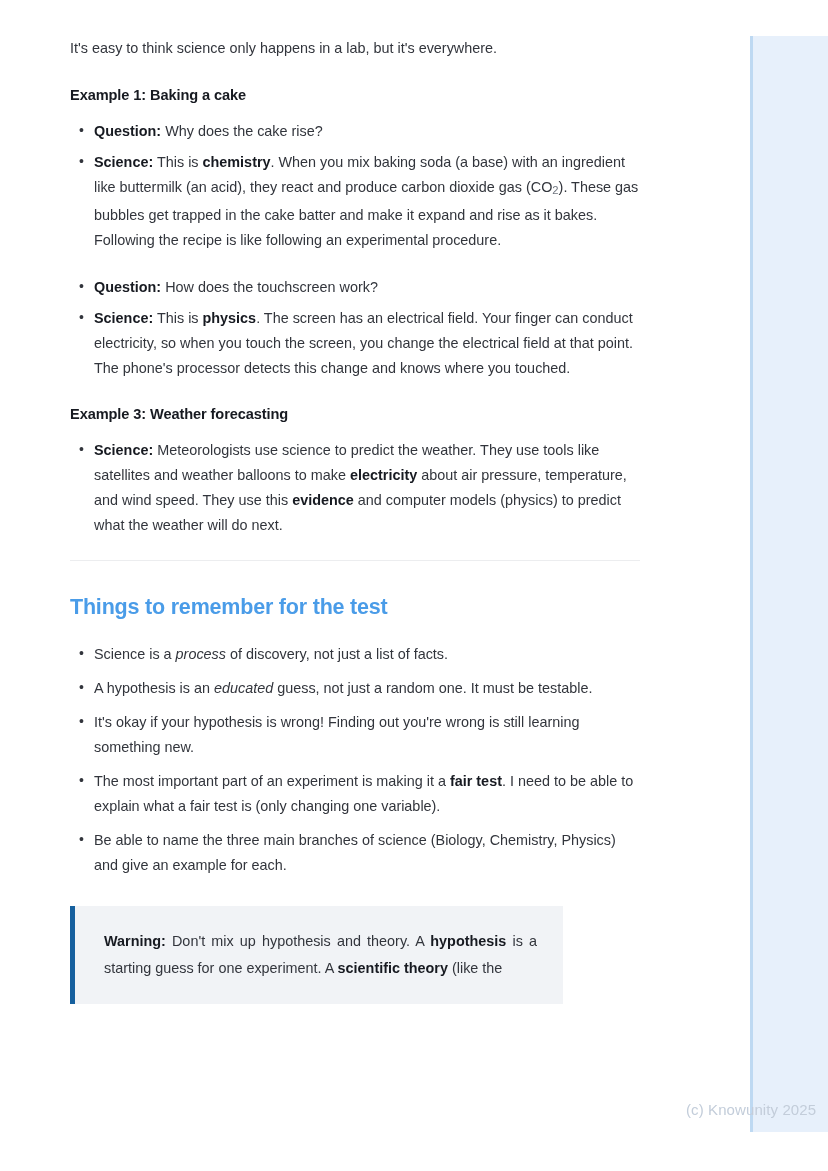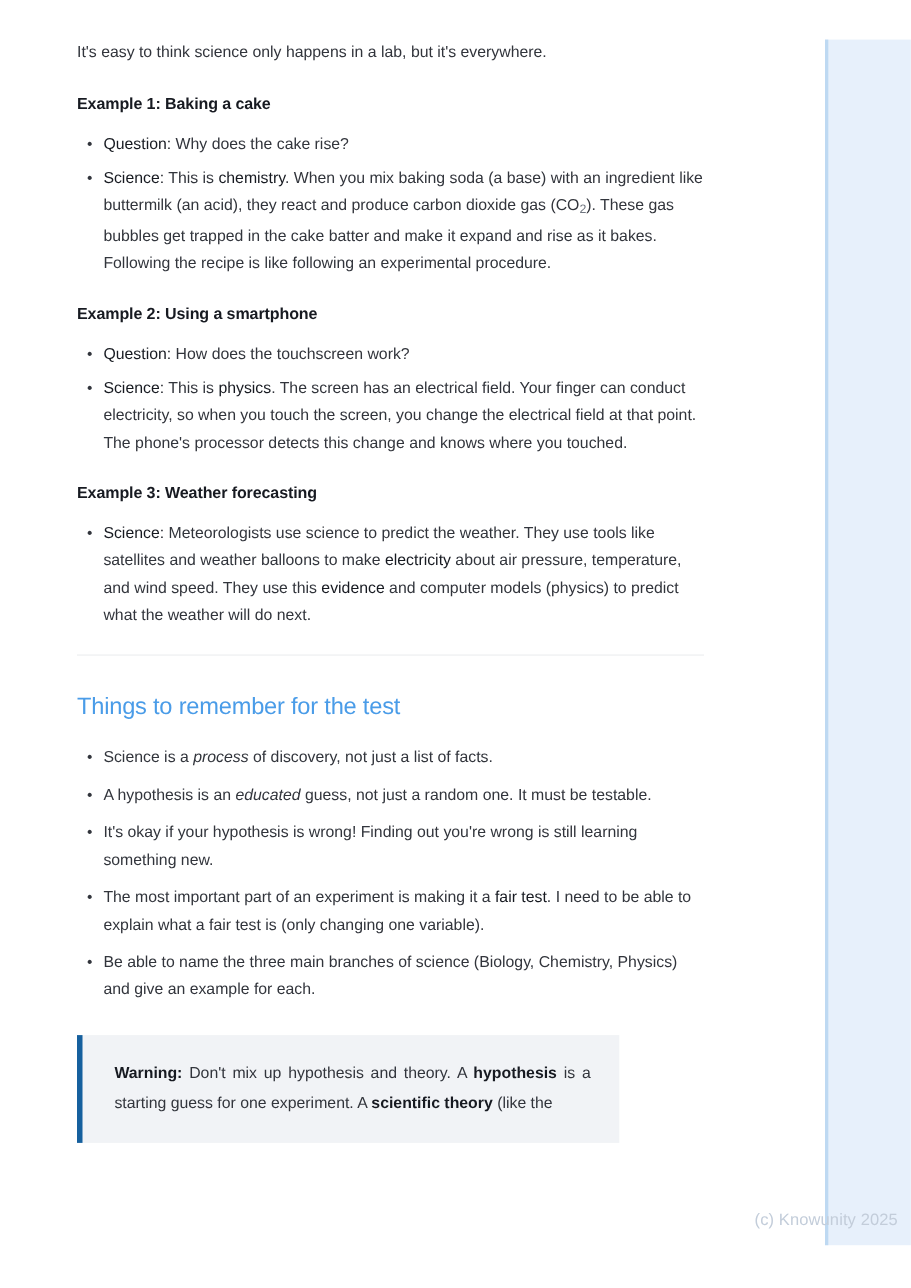--- a/index.html
+++ b/index.html
@@ -71,37 +71,37 @@
   ul.bullets li:last-child { margin-bottom: 0; }
   ul.bullets li::before {
     content: "\2022";
     position: absolute;
     left: 9px;
     top: -1px;
     font-size: 14px;
     color: #32353C;
     line-height: 25px;
   }
-  ul.bullets strong { font-weight: normal; color: #171A21; margin-top: 12px; }
+  ul.bullets strong { font-weight: bold; color: #171A21; margin-top: 12px; }
   ul.bullets em { font-style: italic; }
   .sub2 {
     font-size: 0.78em;
     vertical-align: -0.22em;
     color: #6F757F;
   }
 
   hr.section-divider {
     border: none;
     border-top: 1px solid #ECEDEF;
     margin: 22px 0 31px 0;
   }
 
   h2.section-title {
     font-size: 21.5px;
-    font-weight: normal;
+    font-weight: bold;
     color: #4A9CE8;
     margin: 0 0 20px 0;
     line-height: 30px;
     letter-spacing: -0.2px;
   }
 
   ul.remember-list li { margin-bottom: 9px; }
 
   
   #warning-box {
@@ -140,21 +140,20 @@
 <div id="page">
 
   <p class="intro-para">It's easy to think science only happens in a lab, but it's everywhere.</p>
 
   <h3 class="example-heading">Example 1: Baking a cake</h3>
   <ul class="bullets">
     <li><strong>Question:</strong><span> Why does the cake rise?</span></li>
     <li><strong>Science:</strong><span> This is </span><strong>chemistry</strong><span>. When you mix baking soda (a base) with an ingredient like buttermilk (an acid), they react and produce carbon dioxide gas (CO</span><span class="sub2">2</span><span>). These gas bubbles get trapped in the cake batter and make it expand and rise as it bakes. Following the recipe is like following an experimental procedure.</span></li>
   </ul>
 
-  <h3 class="example-heading">Example 2: Using a smartphone</h3>
   <ul class="bullets">
     <li><strong>Question:</strong><span> How does the touchscreen work?</span></li>
     <li><strong>Science:</strong><span> This is </span><strong>physics</strong><span>. The screen has an electrical field. Your finger can conduct electricity, so when you touch the screen, you change the electrical field at that point. The phone's processor detects this change and knows where you touched.</span></li>
   </ul>
 
   <h3 class="example-heading">Example 3: Weather forecasting</h3>
   <ul class="bullets">
     <li><strong>Science:</strong><span> Meteorologists use science to predict the weather. They use tools like satellites and weather balloons to make </span><strong>electricity</strong><span> about air pressure, temperature, and wind speed. They use this </span><strong>evidence</strong><span> and computer models (physics) to predict what the weather will do next.</span></li>
   </ul>
 

